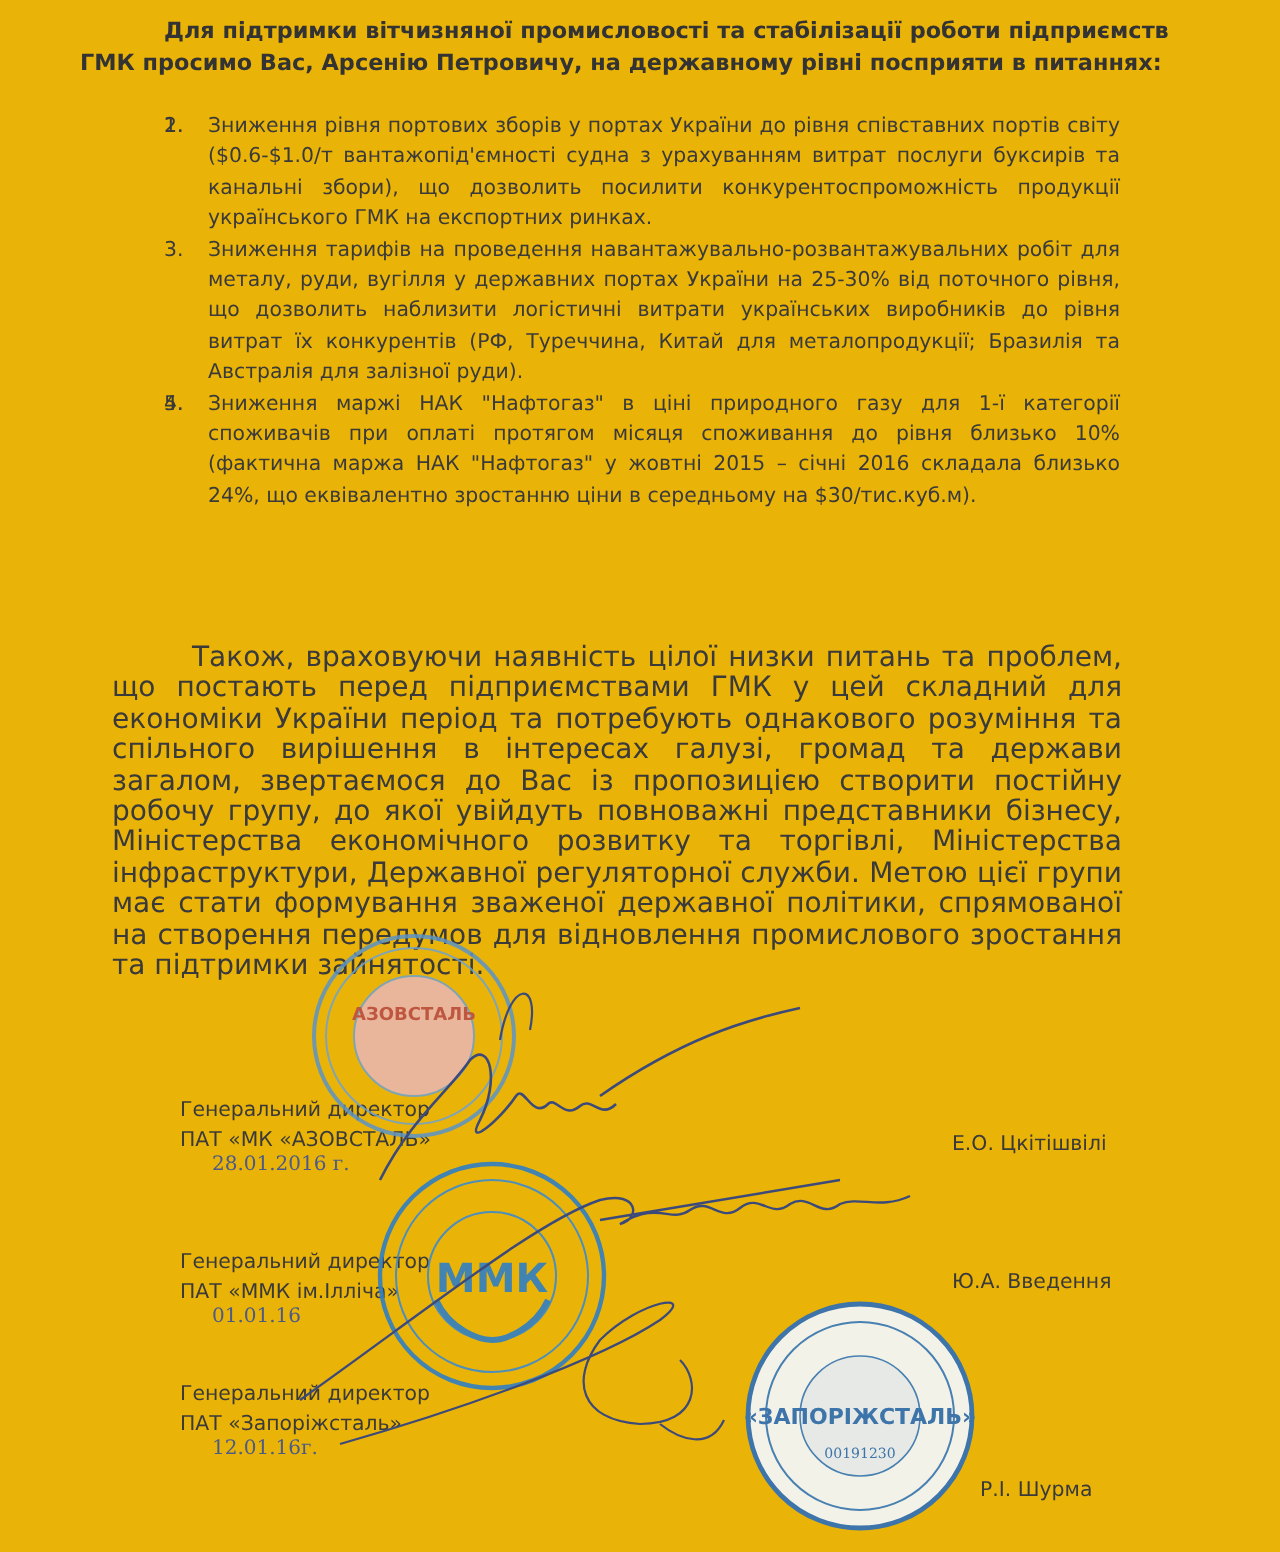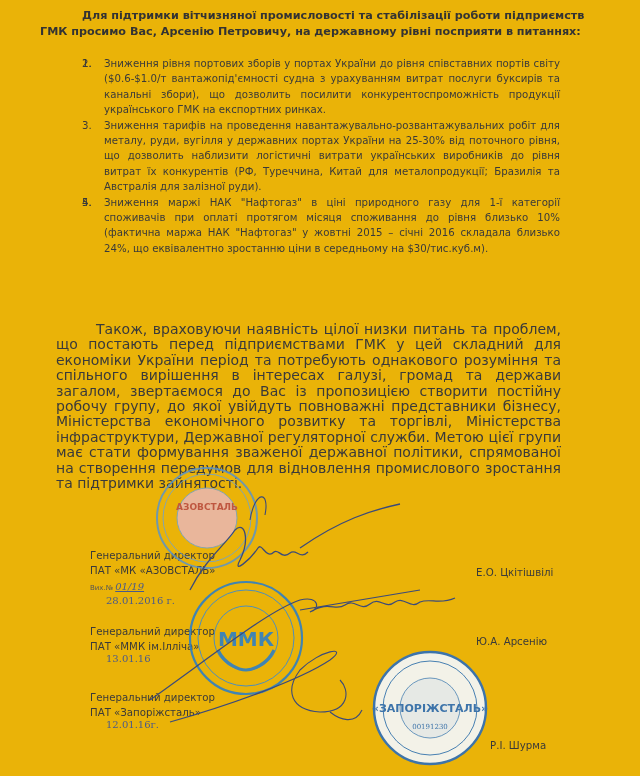--- a/index.html
+++ b/index.html
@@ -40,31 +40,30 @@
     <li><span class="num">4.</span></li>
     <li><span class="num">5.</span><span>Зниження маржі НАК "Нафтогаз" в ціні природного газу для 1-ї категорії споживачів при оплаті протягом місяця споживання до рівня близько 10% (фактична маржа НАК "Нафтогаз" у жовтні 2015 – січні 2016 складала близько 24%, що еквівалентно зростанню ціни в середньому на $30/тис.куб.м).</span></li>
   </ol>
 
   <p class="para">Також, враховуючи наявність цілої низки питань та проблем, що постають перед підприємствами ГМК у цей складний для економіки України період та потребують однакового розуміння та спільного вирішення в інтересах галузі, громад та держави загалом, звертаємося до Вас із пропозицією створити постійну робочу групу, до якої увійдуть повноважні представники бізнесу, Міністерства економічного розвитку та торгівлі, Міністерства інфраструктури, Державної регуляторної служби. Метою цієї групи має стати формування зваженої державної політики, спрямованої на створення передумов для відновлення промислового зростання та підтримки зайнятості.</p>
 
 
   <div class="sig" style="top:548px;">
     <div>Генеральний директор</div>
     <div>ПАТ «МК «АЗОВСТАЛЬ»</div>
-    <span class="ref"><span>Вих.№</span> <span class="hw">01/19</span></span>
     <span class="date">28.01.2016 г.</span>
   </div>
   <div class="name" style="top:567px; left:476px;text-align:center;">Е.О. Цкітішвілі</div>
 
   <div class="sig" style="top:624px;">
     <div>Генеральний директор</div>
     <div>ПАТ «ММК ім.Ілліча»</div>
-    <span class="date">13.01.16</span>
+    <span class="date">01.01.16</span>
   </div>
-  <div class="name" style="top:636px; left:476px;">Ю.А. Арсенію</div>
+  <div class="name" style="top:636px; left:476px;">Ю.А. Введення</div>
 
   <div class="sig" style="top:690px;">
     <div>Генеральний директор</div>
     <div>ПАТ «Запоріжсталь»</div>
     <span class="date">12.01.16г.</span>
   </div>
   <div class="name" style="top:740px; left:490px;">Р.І. Шурма</div>
 
   <svg class="overlay" width="640" height="776" viewBox="0 0 640 776">
 

